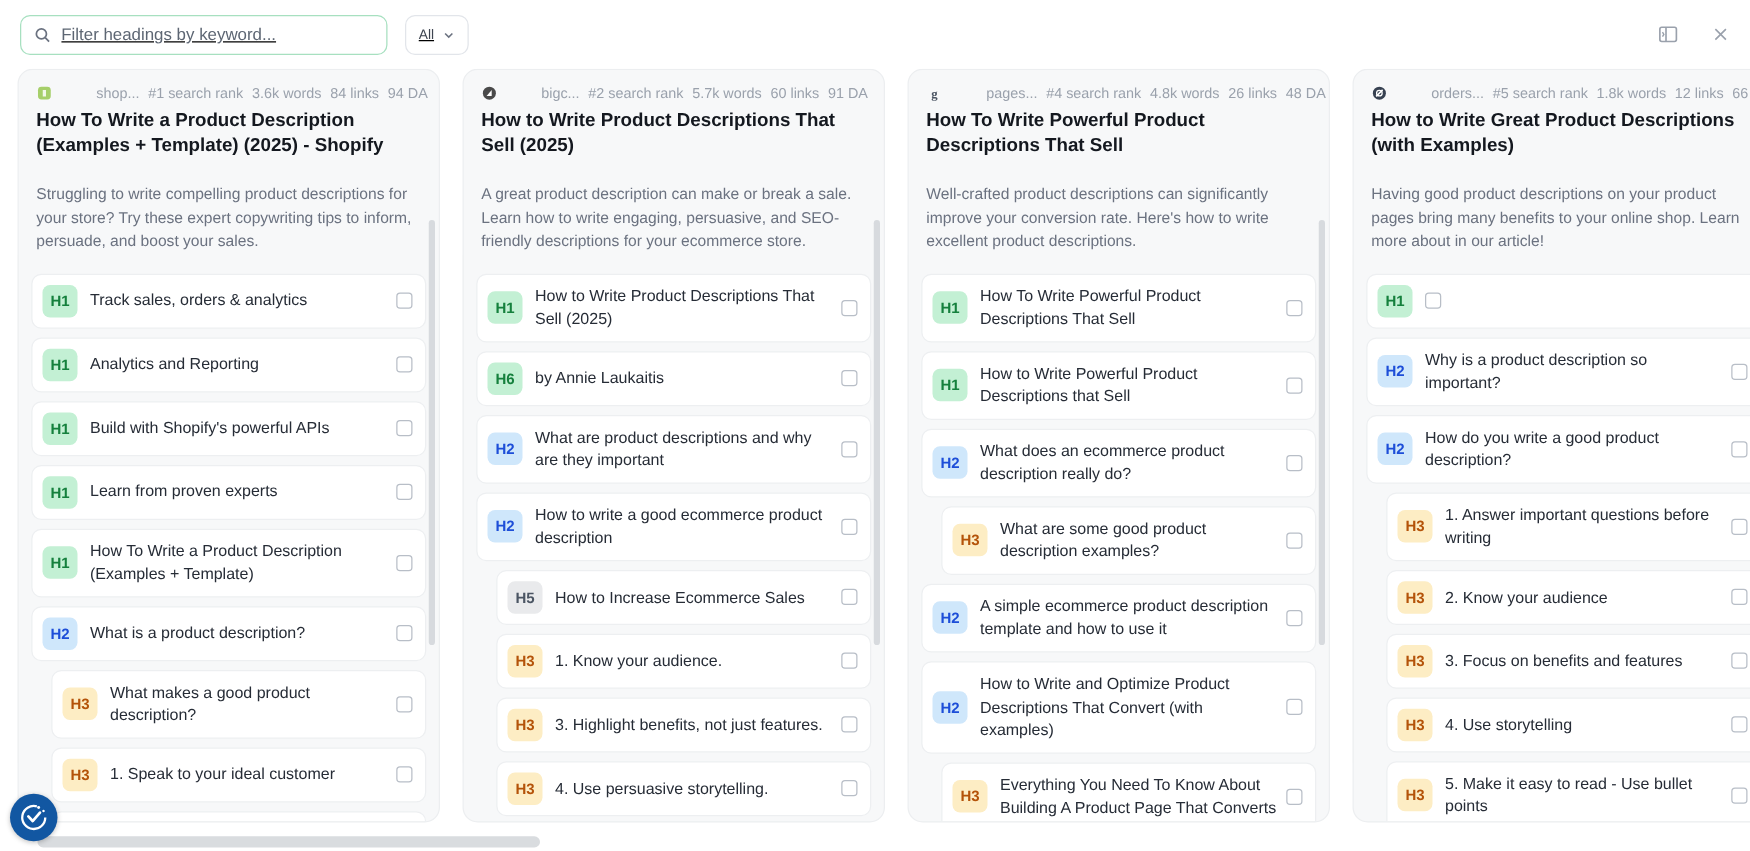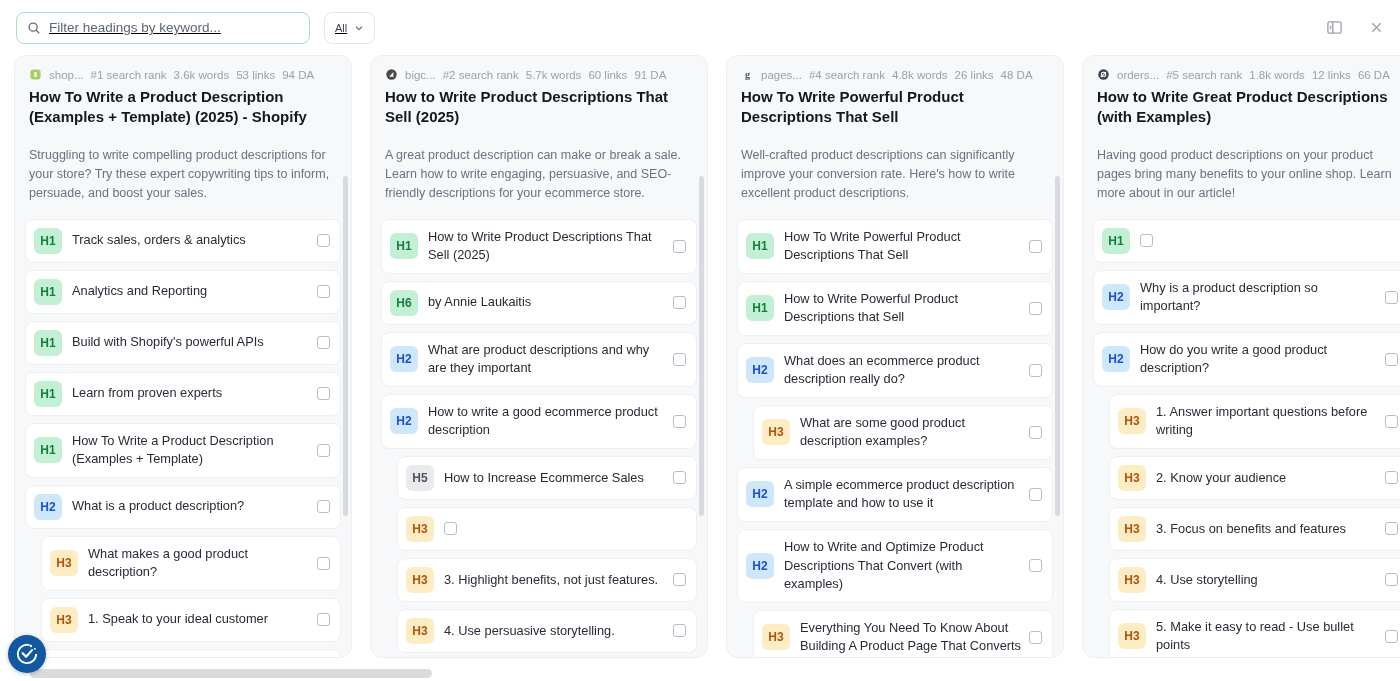--- a/index.html
+++ b/index.html
@@ -80,21 +80,21 @@
   .meta {
     display: flex; align-items: center; gap: 7px;
     font-size: 11.5px; color: #9aa1ac;
     white-space: nowrap; margin-bottom: 6px;
   }
   .favicon {
     width: 13px; height: 13px; flex: 0 0 13px;
     display: flex; align-items: center; justify-content: center;
     border-radius: 3px;
   }
-  .meta .domain { color: #9aa1ac; }
+  .meta .domain { color: #9aa1ac; margin-left: 28px; }
   .col-title {
     font-size: 15px; font-weight: 700; color: #14181f;
     line-height: 1.35; margin-bottom: 18px;
   }
   .col-desc {
     font-size: 12.5px; color: #6b7280; line-height: 1.52;
   }
 
   .col-list {
     flex: 1 1 auto;
@@ -215,21 +215,21 @@
           <div class="meta">
             <span class="favicon">
               <svg viewBox="0 0 14 14" width="13" height="13">
                 <rect x="1.5" y="1.5" width="11" height="11" rx="3" fill="#a6cf6a"></rect>
                 <path d="M5.6 4.2h2.8v5.6H5.6z" fill="#ffffff" opacity=".85"></path>
               </svg>
             </span>
             <span class="domain">shop...</span>
             <span class="rank">#1 search rank</span>
             <span class="words">3.6k words</span>
-            <span class="links">53 links</span>
+            <span class="links">84 links</span>
             <span class="da">94 DA</span>
           </div>
           <div class="col-title">How To Write a Product Description (Examples + Template) (2025) - Shopify</div>
           <div class="col-desc">Struggling to write compelling product descriptions for your store? Try these expert copywriting tips to inform, persuade, and boost your sales.</div>
         </div>
         <div class="col-list">
           <div class="hrow">
             <span class="badge b-h1">H1</span>
             <span class="htext">Track sales, orders &amp; analytics</span>
             <span class="cbox"></span>
@@ -316,20 +316,21 @@
             <span class="htext">How to write a good ecommerce product description</span>
             <span class="cbox"></span>
           </div>
           <div class="hrow ind1">
             <span class="badge b-h5">H5</span>
             <span class="htext">How to Increase Ecommerce Sales</span>
             <span class="cbox"></span>
           </div>
           <div class="hrow ind1">
             <span class="badge b-h3">H3</span>
+            <span class="htext">1. Know your audience.</span>
             <span class="cbox"></span>
           </div>
           <div class="hrow ind1">
             <span class="badge b-h3">H3</span>
             <span class="htext">3. Highlight benefits, not just features.</span>
             <span class="cbox"></span>
           </div>
           <div class="hrow ind1">
             <span class="badge b-h3">H3</span>
             <span class="htext">4. Use persuasive storytelling.</span>

